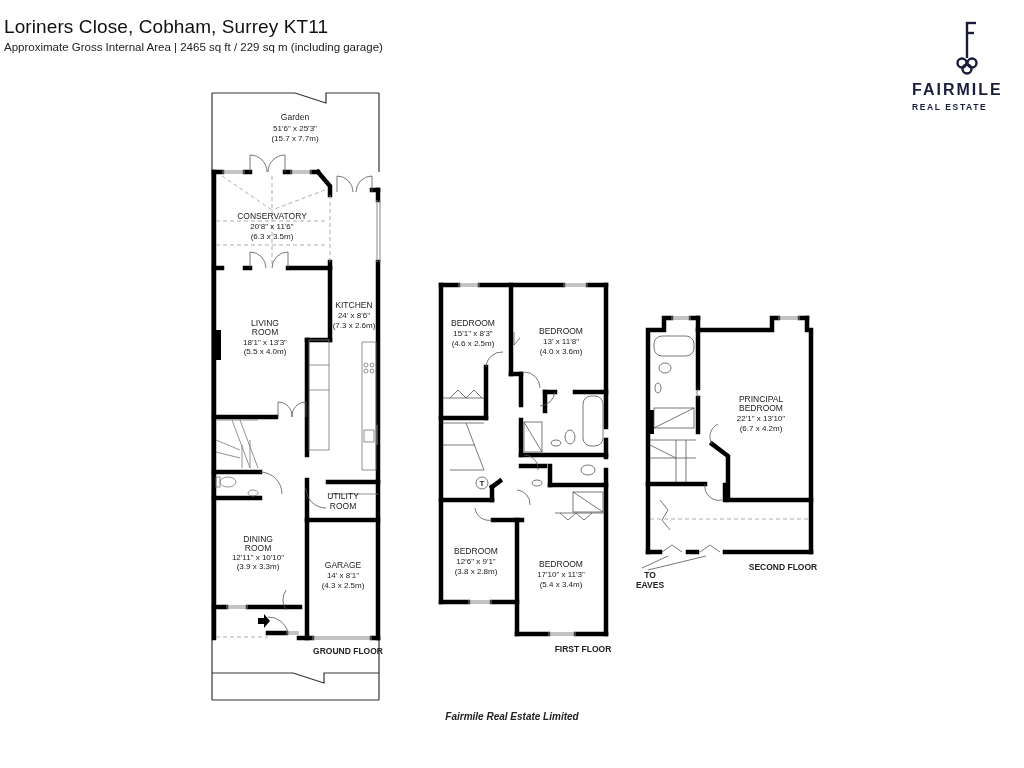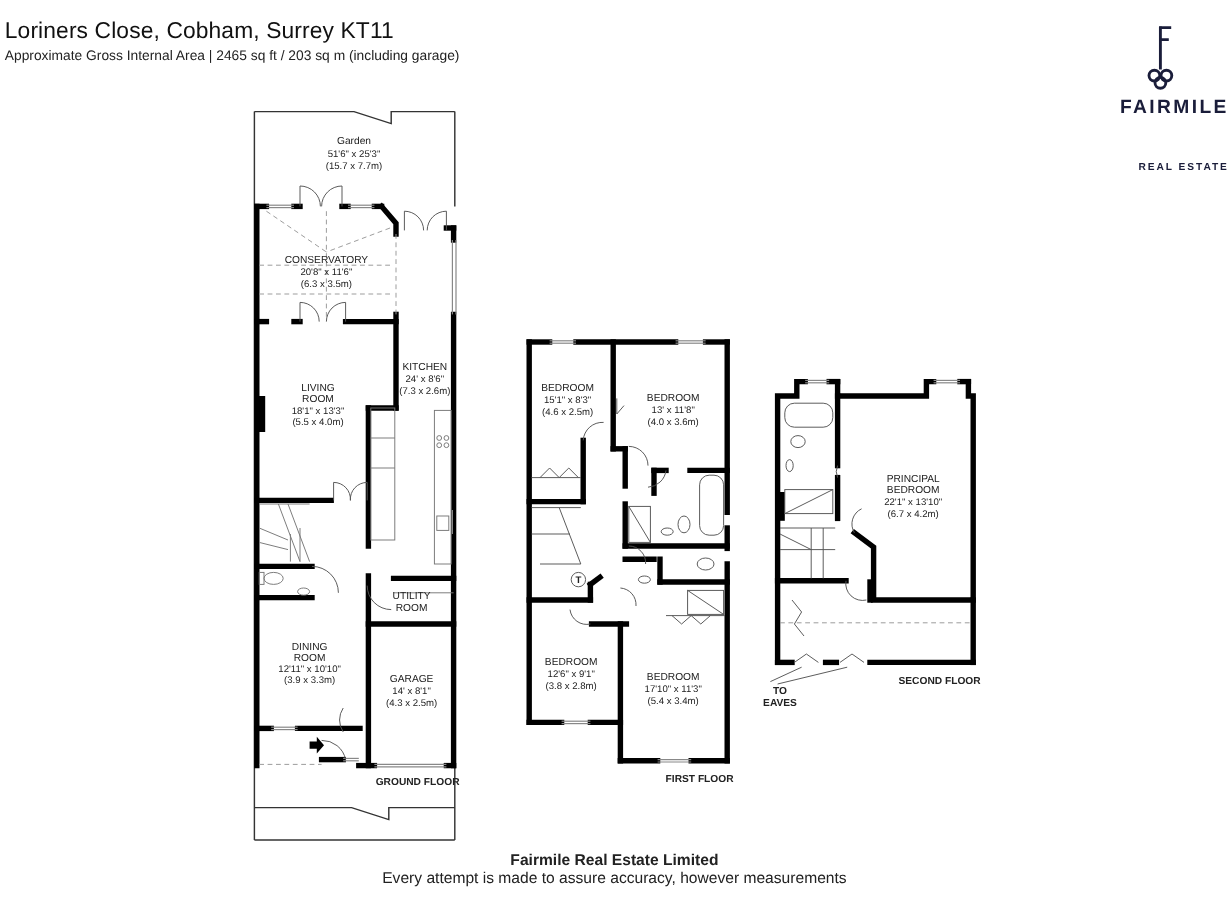--- a/index.html
+++ b/index.html
@@ -1,33 +1,33 @@
 <!DOCTYPE html>
 <html><head>
 <meta charset="utf-8">
 <style>
   html,body{margin:0;padding:0;background:#fff;}
   body{width:1024px;height:768px;position:relative;overflow:hidden;font-family:"Liberation Sans",sans-serif;color:#111;}
   .title{position:absolute;left:4px;top:16px;font-size:19px;font-weight:normal;letter-spacing:0.1px;color:#111;}
   .subtitle{position:absolute;left:4px;top:41px;font-size:11.5px;color:#222;}
-  .logo{position:absolute;left:912px;top:18px;width:112px;height:100px;text-align:right;}
+  .logo{position:absolute;left:912px;top:18px;width:112px;height:100px;text-align:left;}
   .logo-word{position:absolute;left:0;top:63px;width:112px;font-size:16px;font-weight:bold;letter-spacing:2px;color:#1a1d3a;}
-  .logo-sub{position:absolute;left:0;top:84px;width:112px;font-size:8.5px;font-weight:bold;letter-spacing:1.6px;color:#1a1d3a;margin-top:32px;}
+  .logo-sub{position:absolute;left:0;top:84px;width:112px;font-size:8.5px;font-weight:bold;letter-spacing:1.6px;color:#1a1d3a;}
   svg.plan{position:absolute;left:0;top:0;}
   .rl{font-family:"Liberation Sans",sans-serif;font-size:8px;fill:#222;text-anchor:middle;}
   .rn{font-family:"Liberation Sans",sans-serif;font-size:8.5px;fill:#222;text-anchor:middle;}
   .fl{font-family:"Liberation Sans",sans-serif;font-size:8.5px;font-weight:bold;fill:#222;text-anchor:middle;}
-  .footer{position:absolute;left:0;top:709px;width:1024px;text-align:center;font-size:13px;color:#222;line-height:15px;}
+  .footer{position:absolute;left:0;top:709px;width:1024px;text-align:center;font-size:10px;color:#222;line-height:15px;font-style:italic;}
   .footer .co{font-weight:bold;}
 </style>
 </head>
 <body>
 
 <div class="title">Loriners Close, Cobham, Surrey KT11</div>
-<div class="subtitle">Approximate Gross Internal Area | 2465 sq ft / 203 sq m (including garage)</div>
+<div class="subtitle">Approximate Gross Internal Area | 2465 sq ft / 229 sq m (including garage)</div>
 
 <div class="logo">
   <svg width="112" height="62" viewBox="0 0 112 62" style="position:absolute;left:0;top:0;">
     <g fill="none" stroke="#1a1d3a" stroke-width="2.4">
       <line x1="55" y1="4" x2="55" y2="40"></line>
       <line x1="54" y1="5" x2="64" y2="5"></line>
       <line x1="54" y1="15" x2="62" y2="15"></line>
       <circle cx="50" cy="45" r="4.5"></circle>
       <circle cx="60" cy="45" r="4.5"></circle>
       <circle cx="55" cy="51" r="4.5"></circle>
@@ -336,14 +336,13 @@
     <text class="rl" x="761" y="431">(6.7 x 4.2m)</text>
 
     <text class="fl" x="650" y="578">TO</text>
     <text class="fl" x="650" y="588">EAVES</text>
     <text class="fl" x="783" y="570">SECOND FLOOR</text>
   </g>
 </svg>
 
 <div class="footer">
   <div class="co">Fairmile Real Estate Limited</div>
-  <div>Every attempt is made to assure accuracy, however measurements</div>
 </div>
 
 </body></html>

